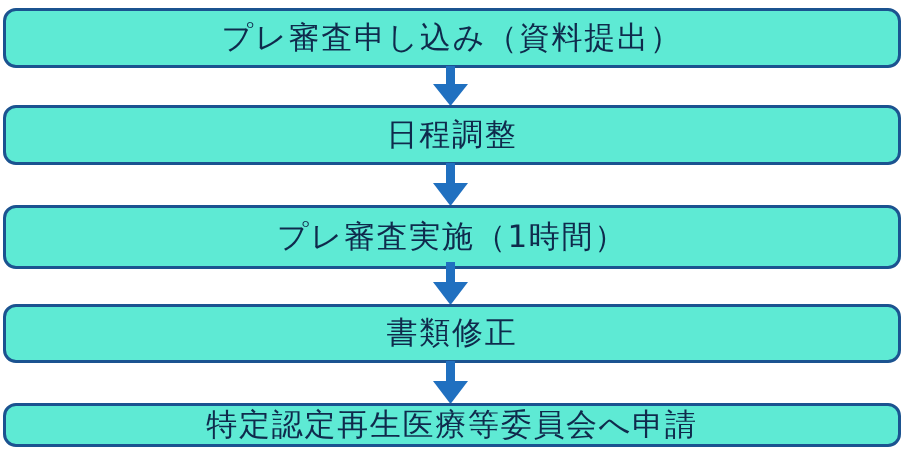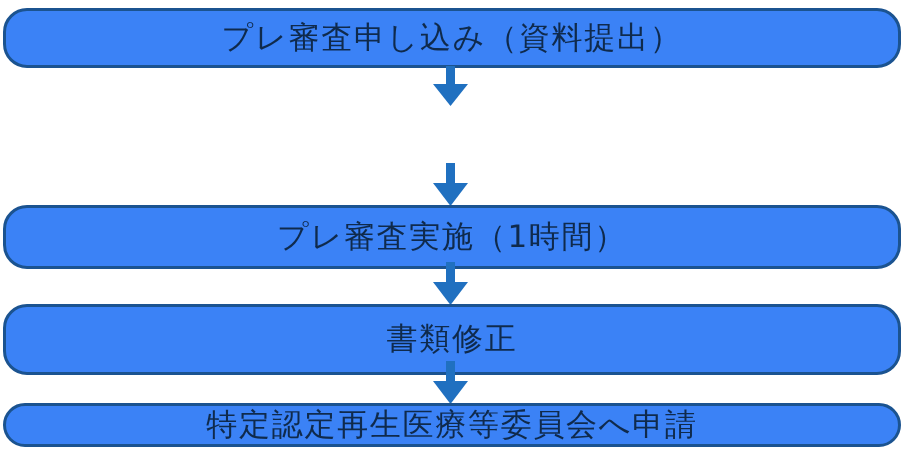--- a/index.html
+++ b/index.html
@@ -18,23 +18,23 @@
     position: relative;
     width: 904px;
     height: 467px;
   }
 
   .node {
     position: absolute;
     left: 3px;
     width: 898px;
     box-sizing: border-box;
-    background: #3b82f6;
+    background: #5eead4;
     border: 3px solid #1b5390;
-    border-radius: 24px;
+    border-radius: 13px;
     display: flex;
     align-items: center;
     justify-content: center;
   }
 
   .node-label {
     color: #0f2a4c;
     font-size: 31px;
     line-height: 1;
     letter-spacing: 0.055em;
@@ -66,20 +66,23 @@
 
   <div class="connector" style="top:66px; height:41px;">
     <svg width="904" height="41" viewBox="0 0 904 41" xmlns="http://www.w3.org/2000/svg" aria-hidden="true">
       <g>
         <rect x="446" y="0" width="9" height="22" fill="#2070c0"></rect>
         <polygon points="433,18 468,18 450.5,40" fill="#2070c0"></polygon>
       </g>
     </svg>
   </div>
 
+  <div class="node" style="top:105px; height:60px;">
+    <span class="node-label">日程調整</span>
+  </div>
 
   <div class="connector" style="top:163px; height:44px;">
     <svg width="904" height="44" viewBox="0 0 904 44" xmlns="http://www.w3.org/2000/svg" aria-hidden="true">
       <g>
         <rect x="446" y="0" width="9" height="24" fill="#2070c0"></rect>
         <polygon points="433,20 468,20 450.5,43" fill="#2070c0"></polygon>
       </g>
     </svg>
   </div>
 
@@ -89,21 +92,21 @@
 
   <div class="connector" style="top:262px; height:44px;">
     <svg width="904" height="44" viewBox="0 0 904 44" xmlns="http://www.w3.org/2000/svg" aria-hidden="true">
       <g>
         <rect x="446" y="0" width="9" height="24" fill="#2070c0"></rect>
         <polygon points="433,20 468,20 450.5,43" fill="#2070c0"></polygon>
       </g>
     </svg>
   </div>
 
-  <div class="node" style="top:304px; height:71px;">
+  <div class="node" style="top:304px; height:59px;">
     <span class="node-label">書類修正</span>
   </div>
 
   <div class="connector" style="top:361px; height:44px;">
     <svg width="904" height="44" viewBox="0 0 904 44" xmlns="http://www.w3.org/2000/svg" aria-hidden="true">
       <g>
         <rect x="446" y="0" width="9" height="24" fill="#2070c0"></rect>
         <polygon points="433,20 468,20 450.5,43" fill="#2070c0"></polygon>
       </g>
     </svg>

